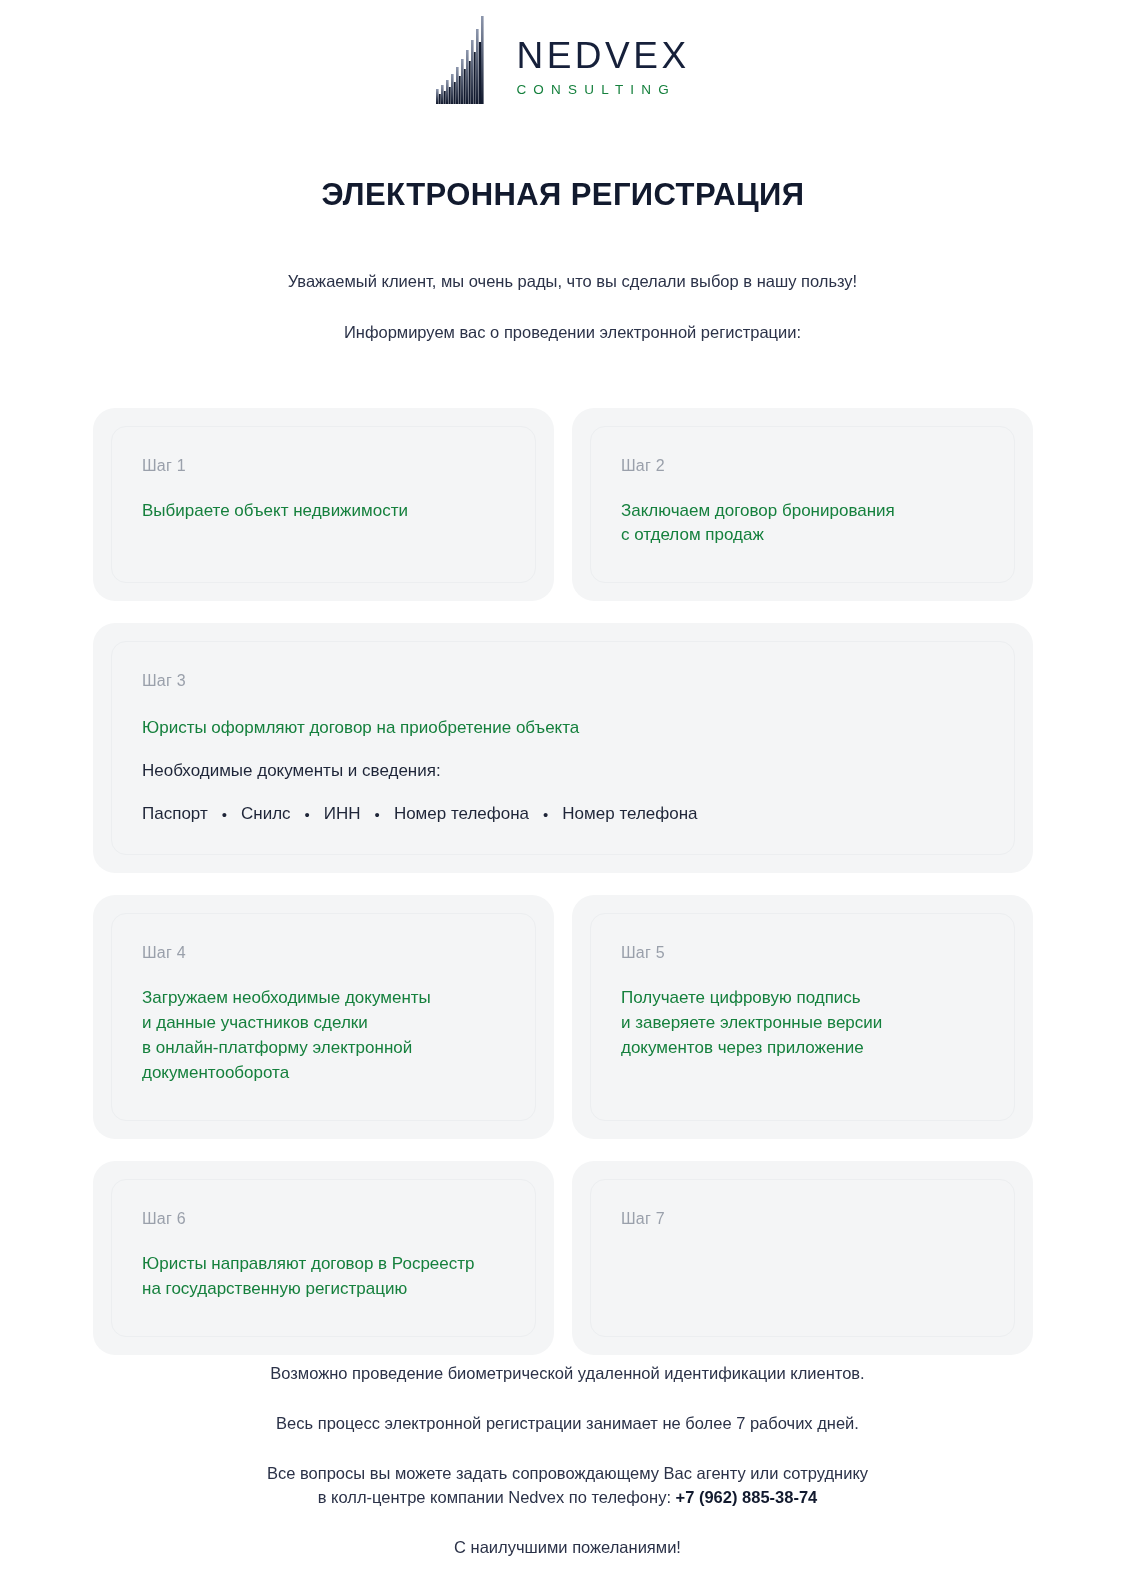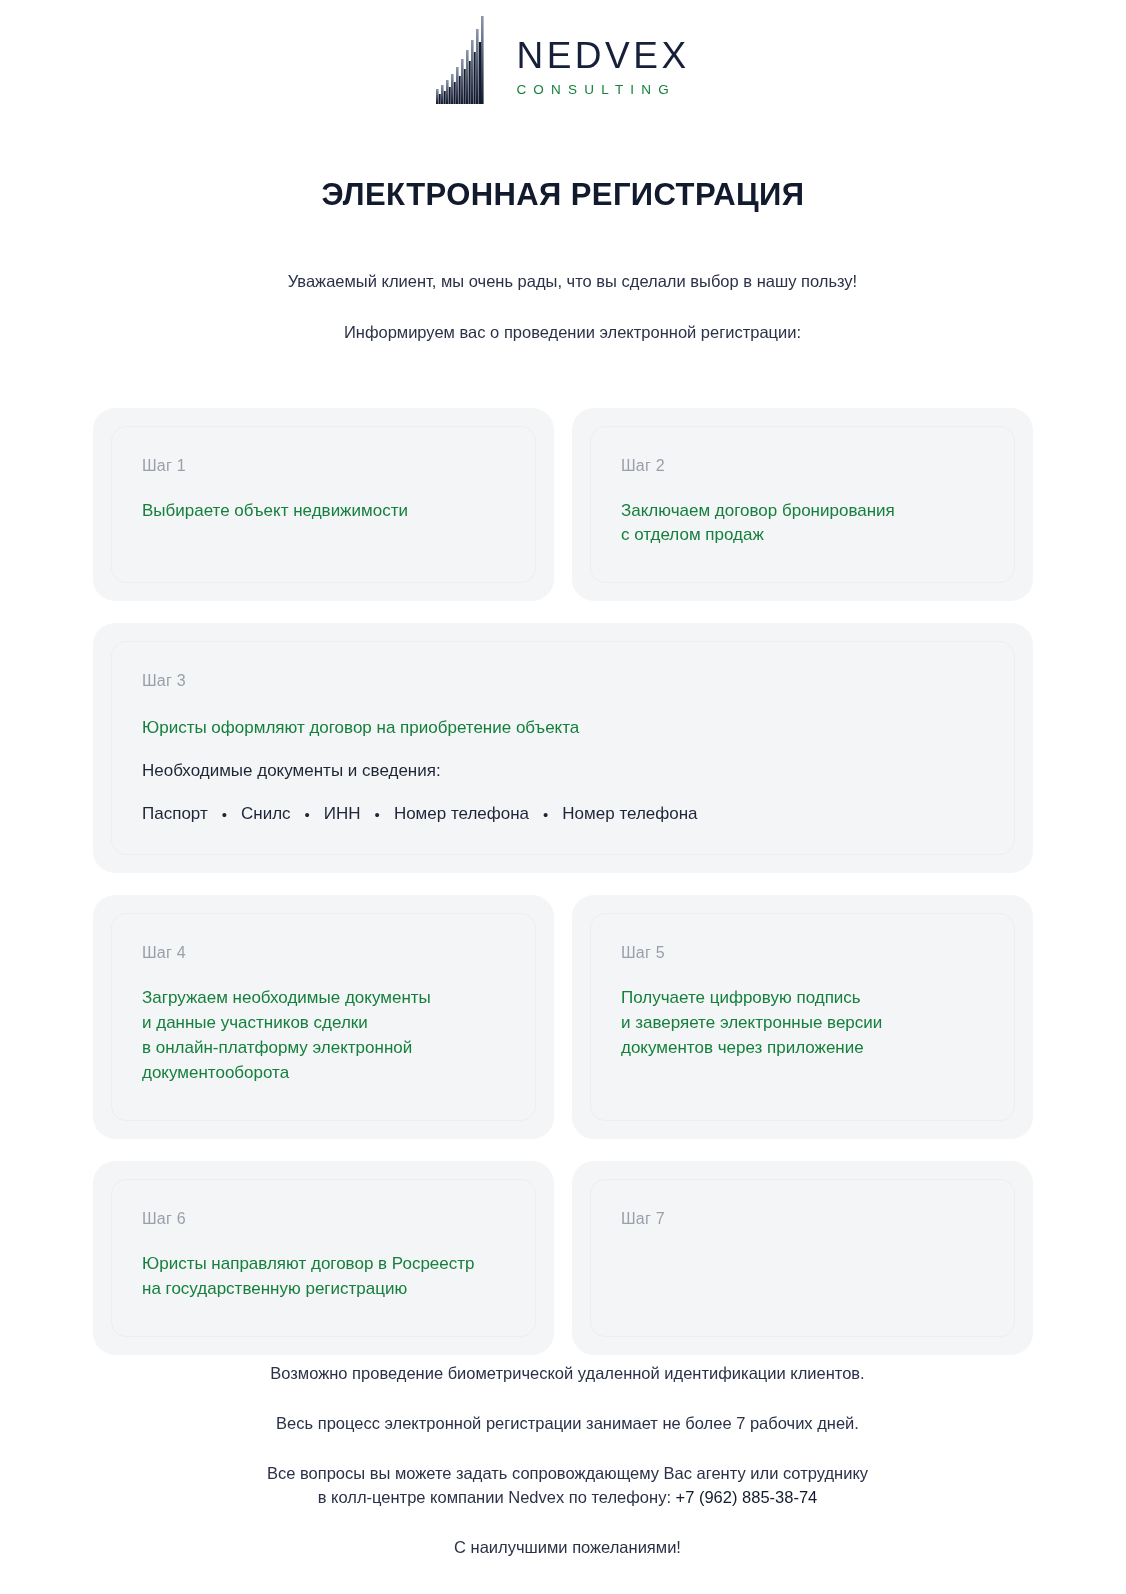--- a/index.html
+++ b/index.html
@@ -157,21 +157,21 @@
     top: 1330px;
     text-align: center;
     margin-top: 32px;
   }
   .footer p {
     font-size: 16.5px;
     color: #2b3248;
     line-height: 1.45;
   }
   .footer p + p { margin-top: 26px; }
-  .footer .phone { font-weight: 400; color: #121a2e; }
+  .footer .phone { font-weight: 700; color: #121a2e; }
 </style>
 </head>
 <body>
 
 <div class="page">
 
   <div class="logo-block">
     <span class="logo-mark-wrap">
       <svg class="logo-mark" viewBox="0 0 56 88" xmlns="http://www.w3.org/2000/svg" aria-hidden="true">
         <defs>

